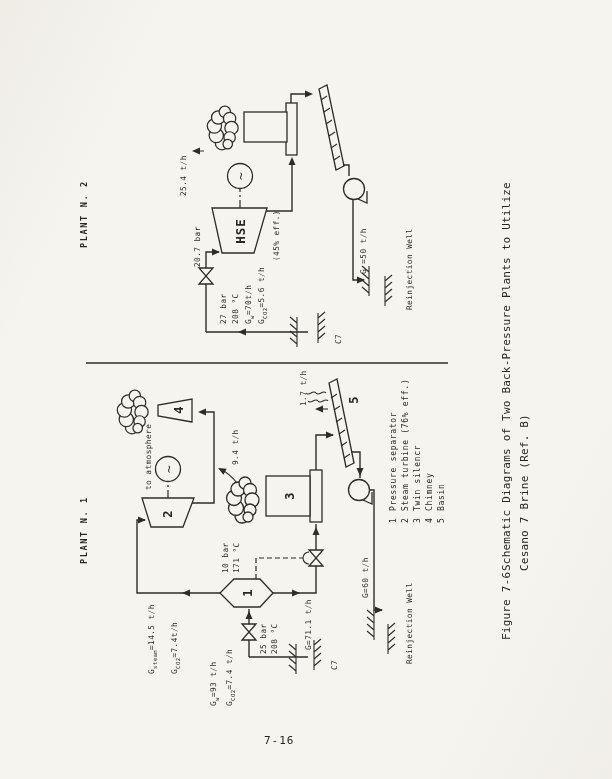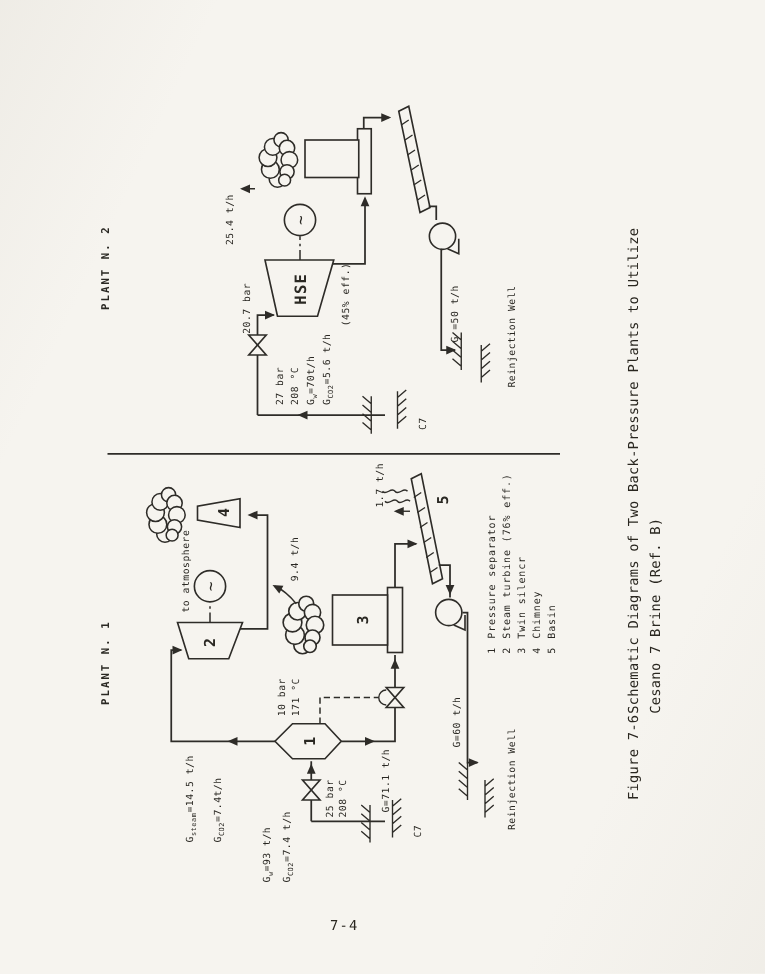--- a/index.html
+++ b/index.html
@@ -215,13 +215,13 @@
   </g>
 
   <g>
     <text class="cap" x="70" y="440">Figure 7-6</text>
     <text class="cap" x="139" y="440">Schematic Diagrams of Two Back-Pressure Plants to Utilize</text>
     <text class="cap" x="139" y="458">Cesano 7 Brine  (Ref. B)</text>
   </g>
 </svg>
 </div>
 
-<div class="page-number">7-4</div>
+<div class="page-number">7-16</div>
 
 </body></html>

